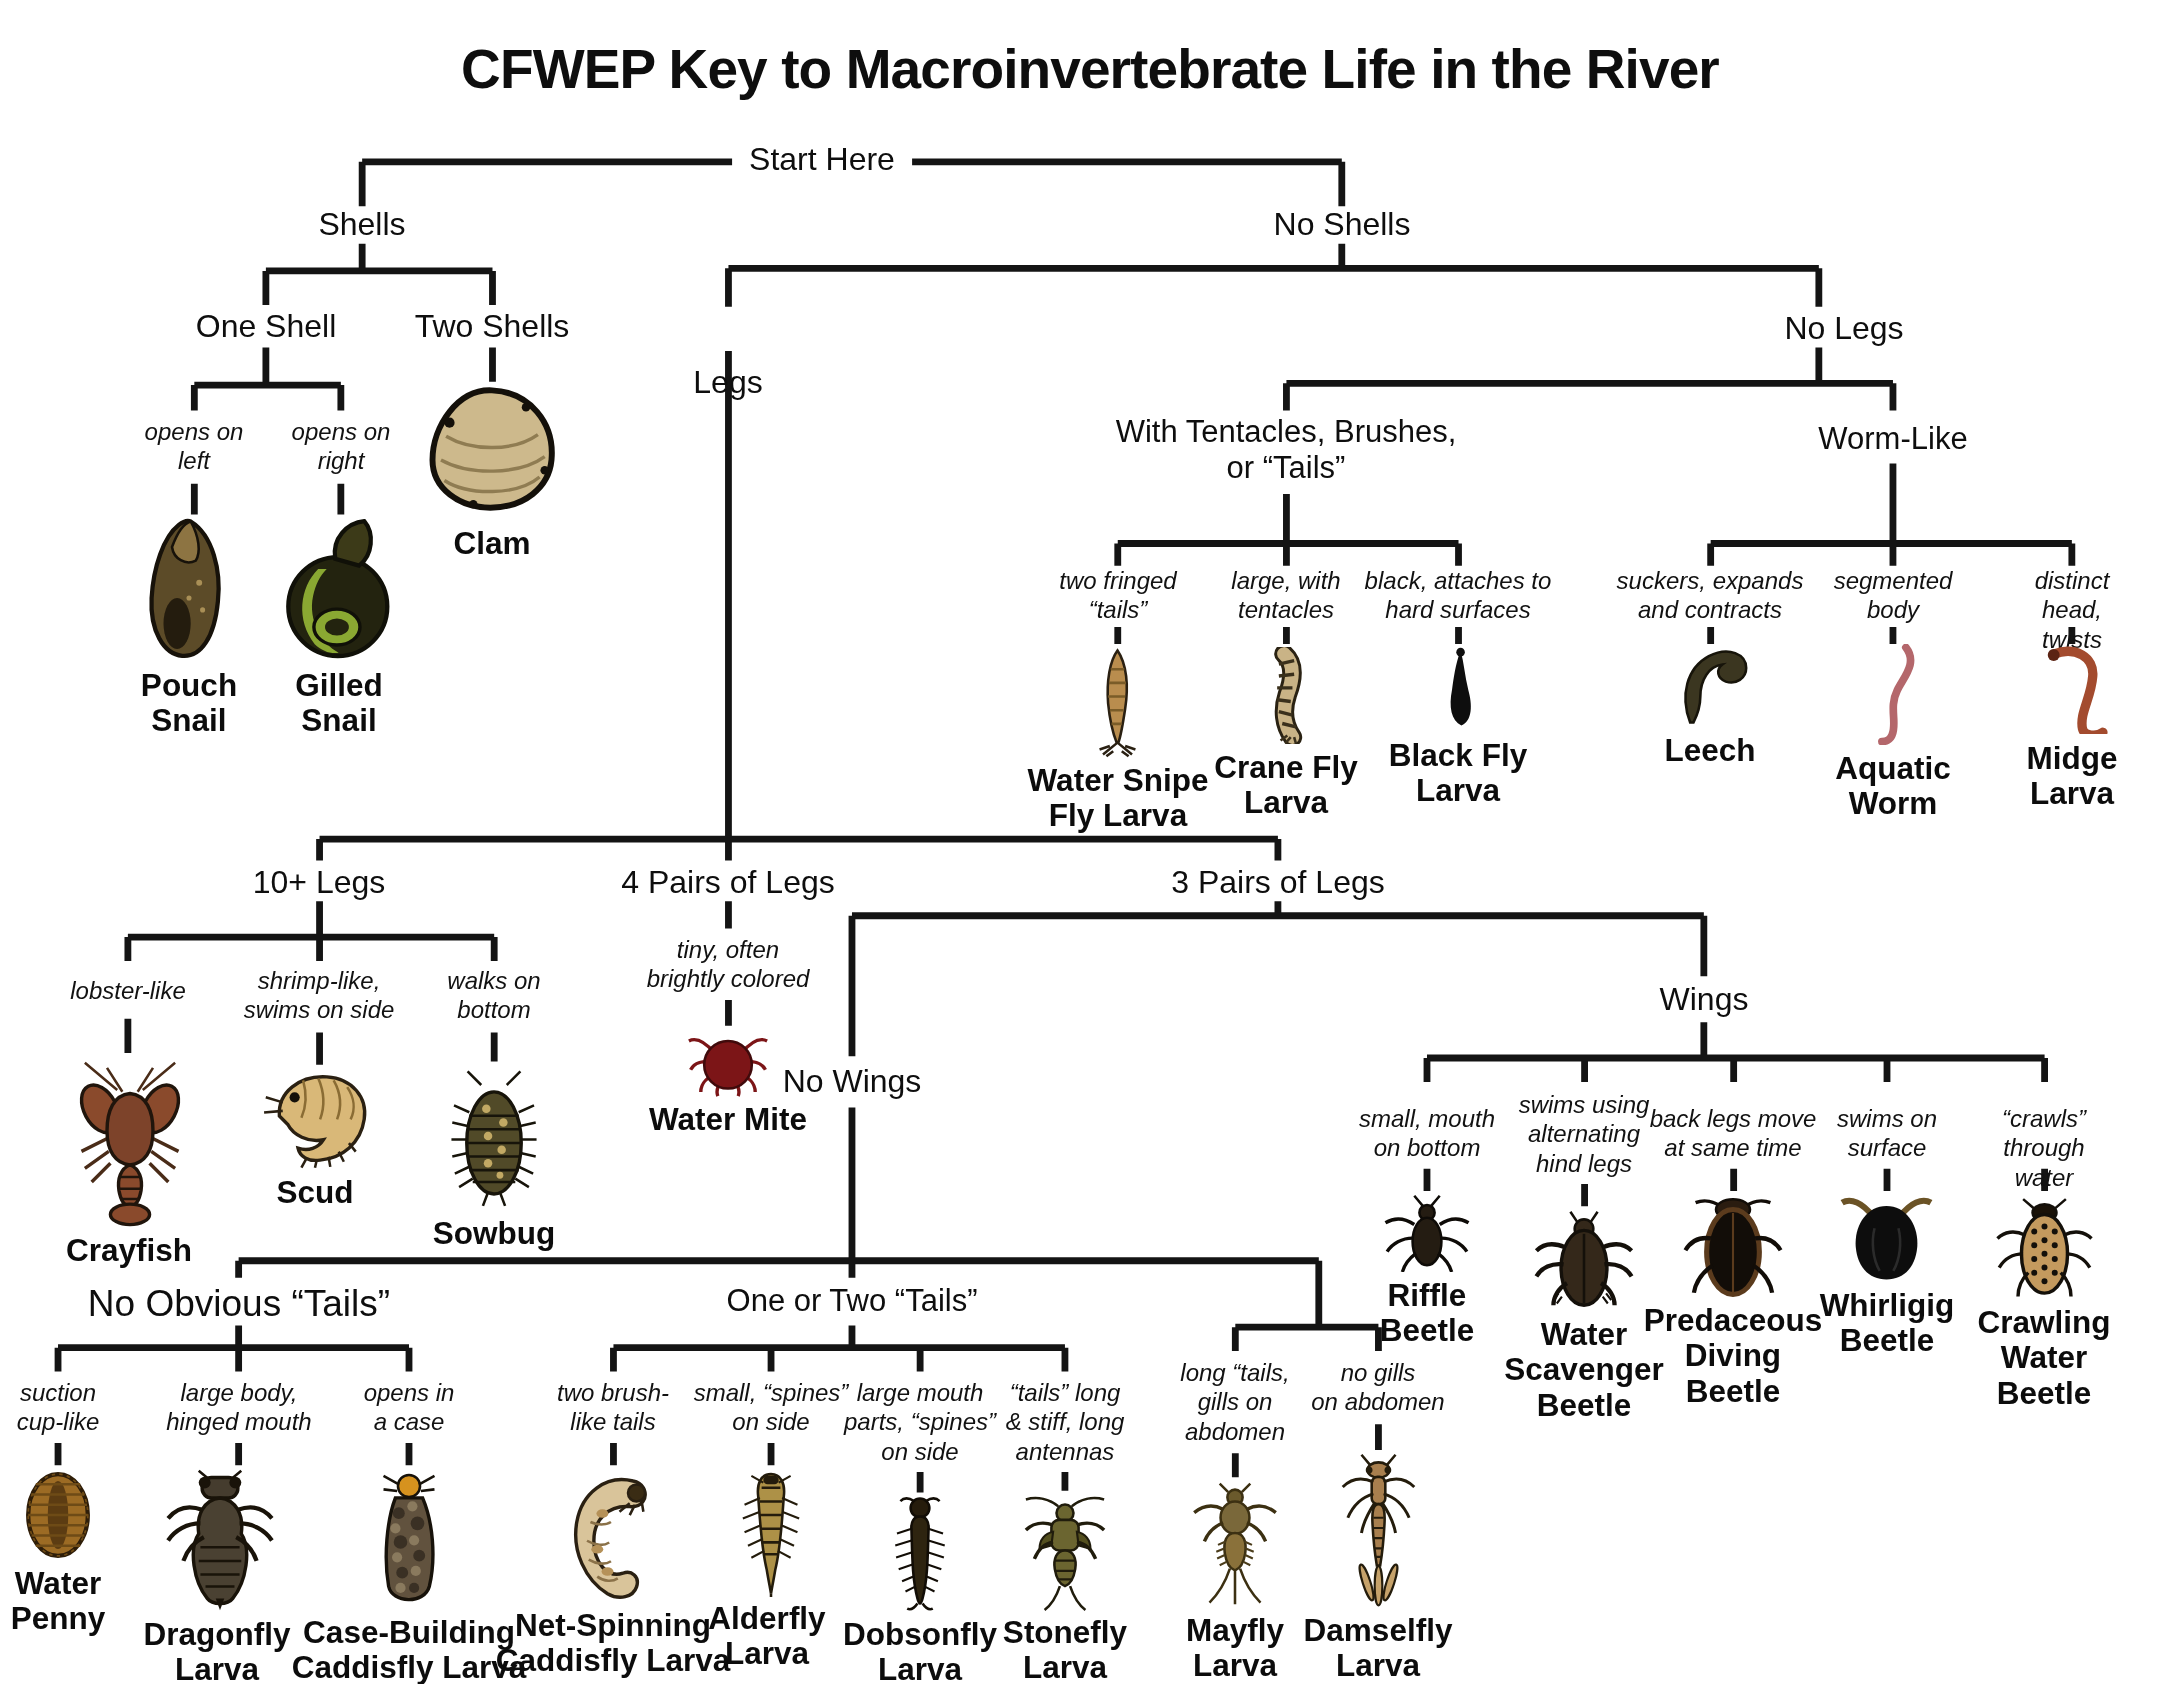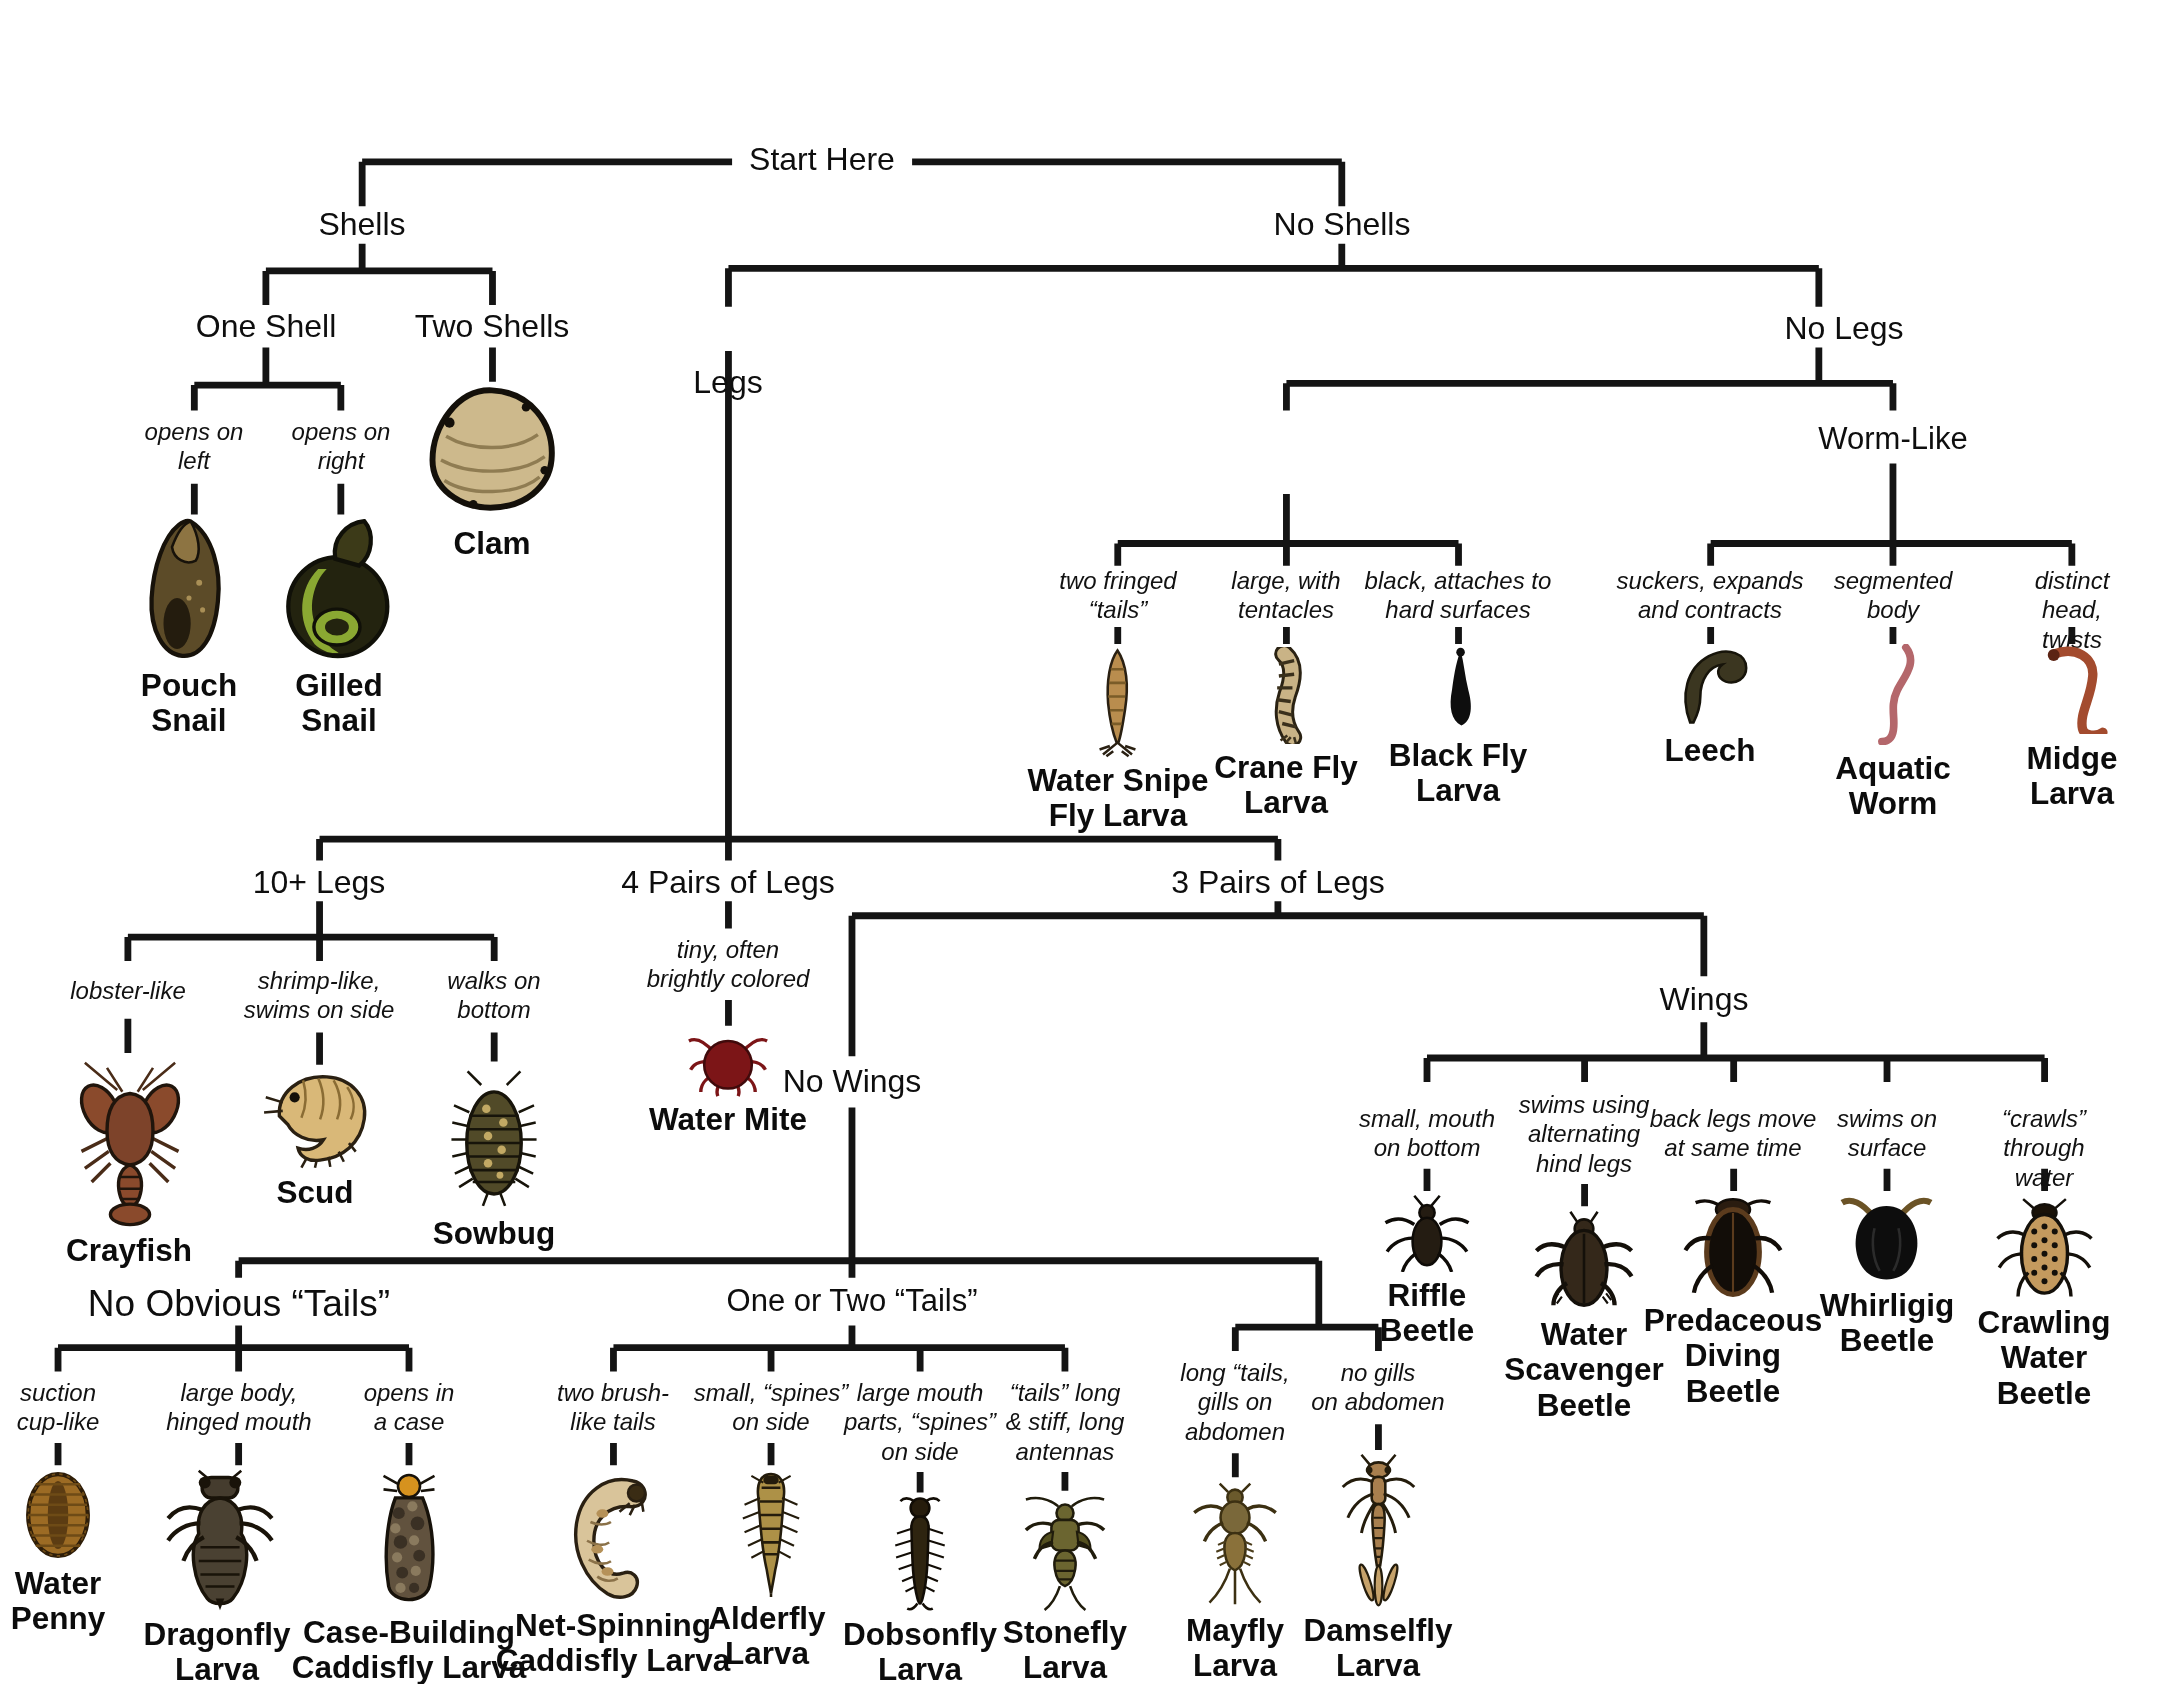--- a/index.html
+++ b/index.html
@@ -44,28 +44,31 @@
     <path fill="none" stroke="#141414" stroke-width="8" d="
       M228 568 V604 M400 568 V604
       M1312 736 V756 M1510 736 V756 M1712 736 V756
       M2008 736 V756 M2222 736 V756 M2432 736 V756
       M150 1196 V1236 M375 1212 V1250 M580 1212 V1246 M855 1174 V1204
       M1675 1372 V1398 M1860 1390 V1416 M2035 1372 V1398 M2215 1372 V1398 M2400 1372 V1398
       M68 1694 V1720 M280 1694 V1720 M480 1694 V1720 M720 1694 V1720 M905 1694 V1720
       M1080 1728 V1752 M1250 1728 V1750 M1450 1706 V1734 M1618 1672 V1702"></path>
   </svg>
 
+  <div class="title">CFWEP Key to Macroinvertebrate Life in the River</div>
 
   <div class="n onwire" style="left:822px;top:141px;">Start Here</div>
   <div class="n" style="left:362px;top:206px;">Shells</div>
   <div class="n" style="left:1342px;top:206px;">No Shells</div>
   <div class="n" style="left:266px;top:308px;">One Shell</div>
   <div class="n" style="left:492px;top:308px;">Two Shells</div>
   <div class="n" style="left:728px;top:316px;margin-top:48px;">Legs</div>
   <div class="n" style="left:1819px;top:310px;margin-left:25px;">No Legs</div>
+  <div class="n" style="left:1286px;top:414px;font-size:31px;">With Tentacles, Brushes,
+or “Tails”</div>
   <div class="n" style="left:1893px;top:421px;font-size:31px;">Worm-Like</div>
   <div class="n" style="left:319px;top:864px;">10+ Legs</div>
   <div class="n" style="left:728px;top:864px;">4 Pairs of Legs</div>
   <div class="n" style="left:1278px;top:864px;">3 Pairs of Legs</div>
   <div class="n" style="left:852px;top:1063px;">No Wings</div>
   <div class="n" style="left:1704px;top:981px;">Wings</div>
   <div class="n" style="left:239px;top:1283px;font-size:37px;">No Obvious “Tails”</div>
   <div class="n" style="left:852px;top:1283px;font-size:31px;">One or Two “Tails”</div>
 
   <div class="d" style="left:194px;top:417px;">opens on

